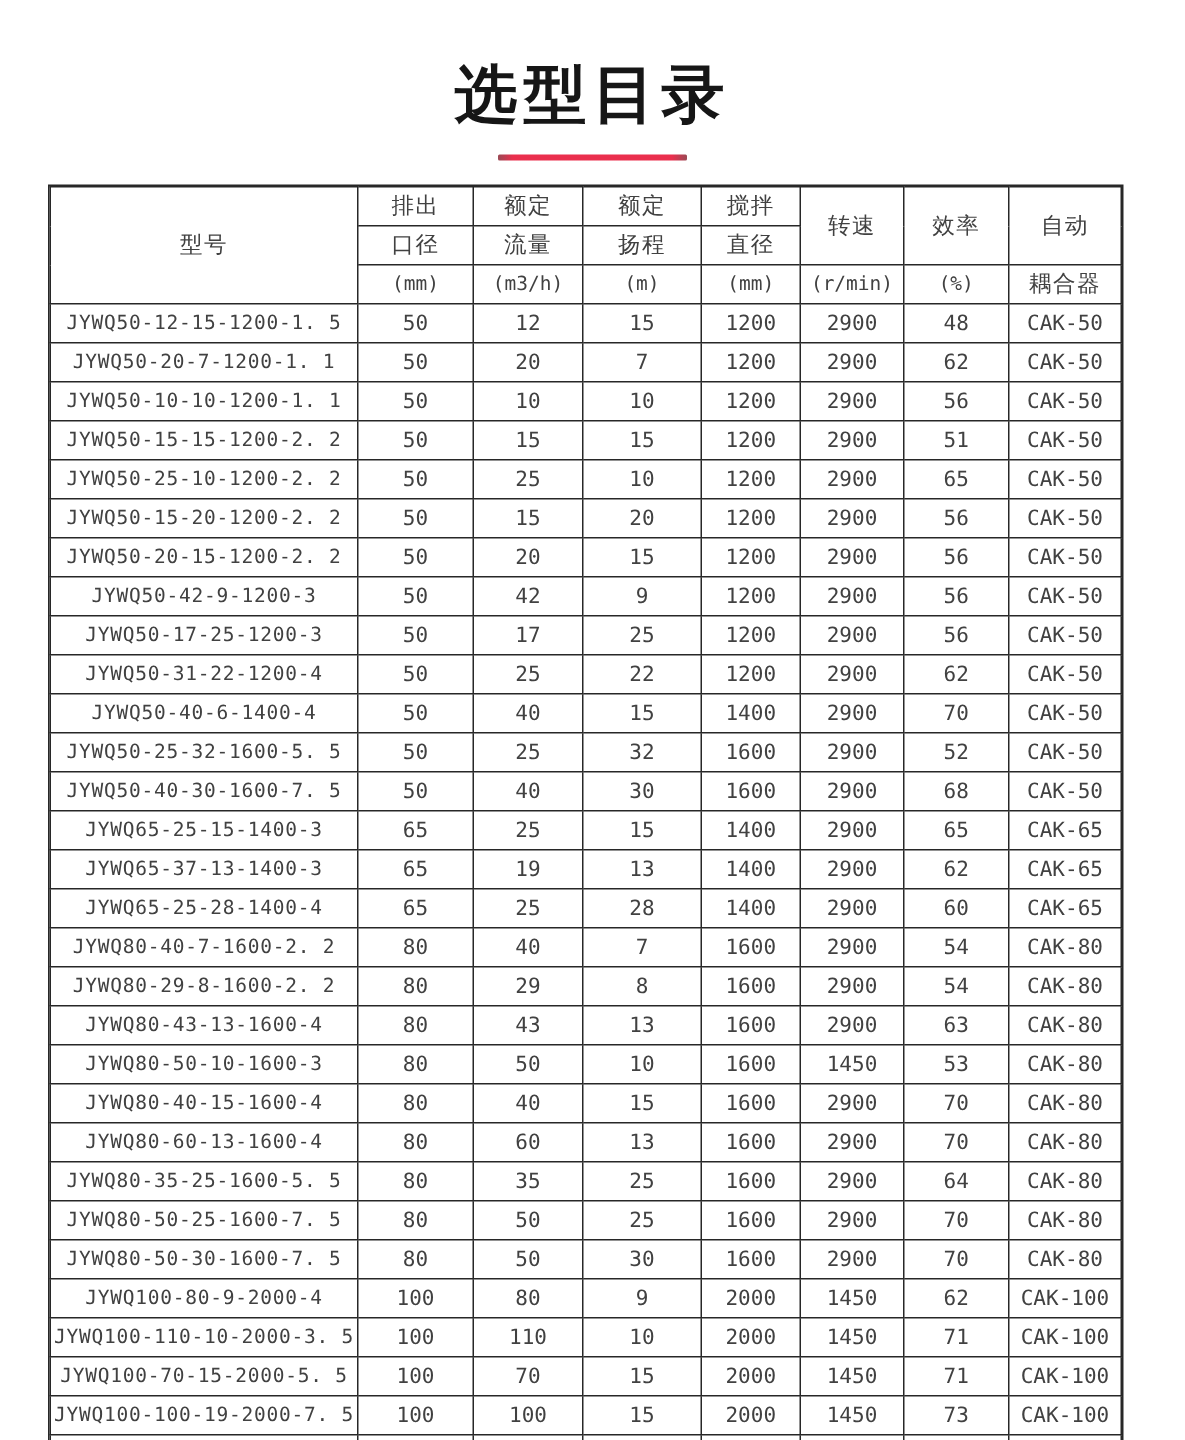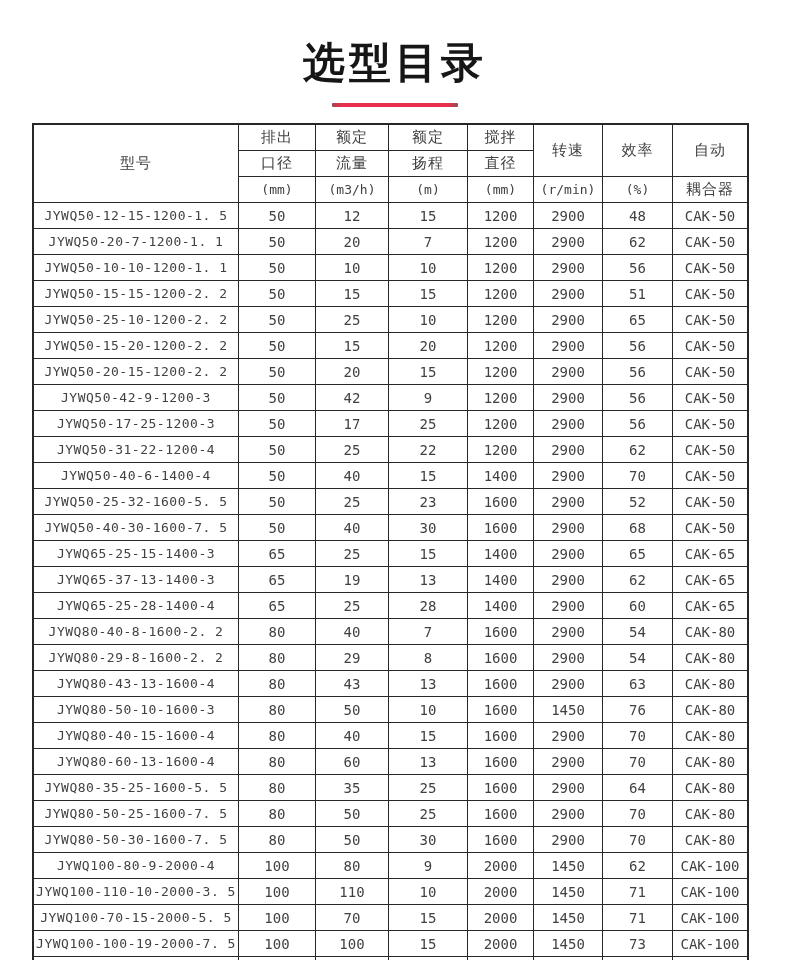--- a/index.html
+++ b/index.html
@@ -196,21 +196,21 @@
     <td>15</td>
     <td>1400</td>
     <td>2900</td>
     <td>70</td>
     <td>CAK-50</td>
   </tr>
       <tr>
     <td class="model">JYWQ50-25-32-1600-5. 5</td>
     <td>50</td>
     <td>25</td>
-    <td>23</td>
+    <td>32</td>
     <td>1600</td>
     <td>2900</td>
     <td>52</td>
     <td>CAK-50</td>
   </tr>
       <tr>
     <td class="model">JYWQ50-40-30-1600-7. 5</td>
     <td>50</td>
     <td>40</td>
     <td>30</td>
@@ -243,21 +243,21 @@
     <td class="model">JYWQ65-25-28-1400-4</td>
     <td>65</td>
     <td>25</td>
     <td>28</td>
     <td>1400</td>
     <td>2900</td>
     <td>60</td>
     <td>CAK-65</td>
   </tr>
       <tr>
-    <td class="model">JYWQ80-40-8-1600-2. 2</td>
+    <td class="model">JYWQ80-40-7-1600-2. 2</td>
     <td>80</td>
     <td>40</td>
     <td>7</td>
     <td>1600</td>
     <td>2900</td>
     <td>54</td>
     <td>CAK-80</td>
   </tr>
       <tr>
     <td class="model">JYWQ80-29-8-1600-2. 2</td>
@@ -279,21 +279,21 @@
     <td>63</td>
     <td>CAK-80</td>
   </tr>
       <tr>
     <td class="model">JYWQ80-50-10-1600-3</td>
     <td>80</td>
     <td>50</td>
     <td>10</td>
     <td>1600</td>
     <td>1450</td>
-    <td>76</td>
+    <td>53</td>
     <td>CAK-80</td>
   </tr>
       <tr>
     <td class="model">JYWQ80-40-15-1600-4</td>
     <td>80</td>
     <td>40</td>
     <td>15</td>
     <td>1600</td>
     <td>2900</td>
     <td>70</td>

